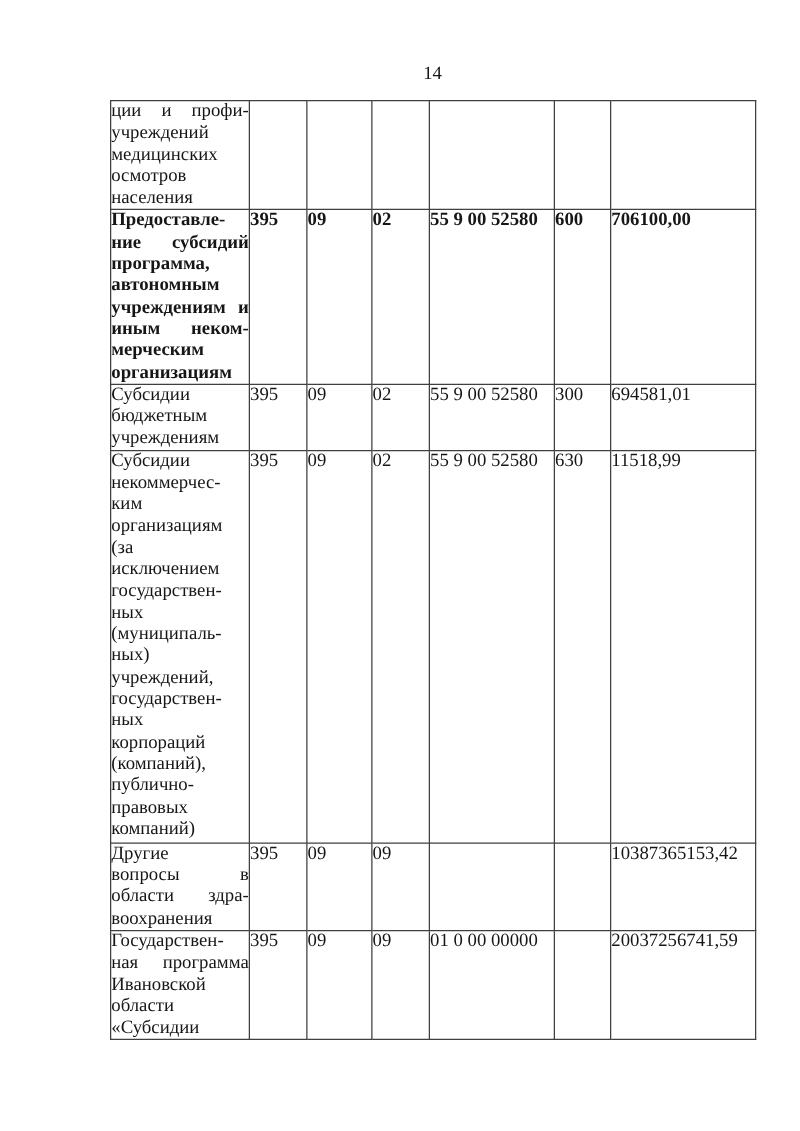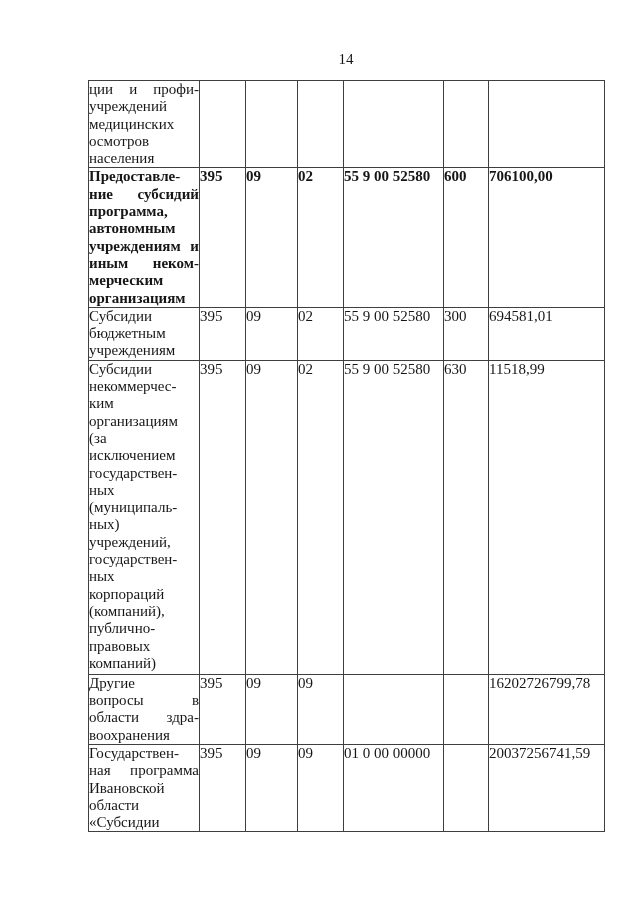--- a/index.html
+++ b/index.html
@@ -149,21 +149,21 @@
           <div class="tline">Другие</div>
           <div class="tline">вопросы в</div>
           <div class="tline">области здра-</div>
           <div class="tline">воохранения</div>
         </td>
       <td class="cell-num">395</td>
       <td class="cell-num">09</td>
       <td class="cell-num">09</td>
       <td class="cell-num"></td>
       <td class="cell-num"></td>
-      <td class="cell-num">16202726799,78</td>
+      <td class="cell-num">10387365153,42</td>
     </tr>
     <tr class="row-5">
       <td class="cell-name">
           <div class="tline">Государствен-</div>
           <div class="tline">ная программа</div>
           <div class="tline">Ивановской</div>
           <div class="tline">области</div>
           <div class="tline">«Субсидии</div>
         </td>
       <td class="cell-num">395</td>

